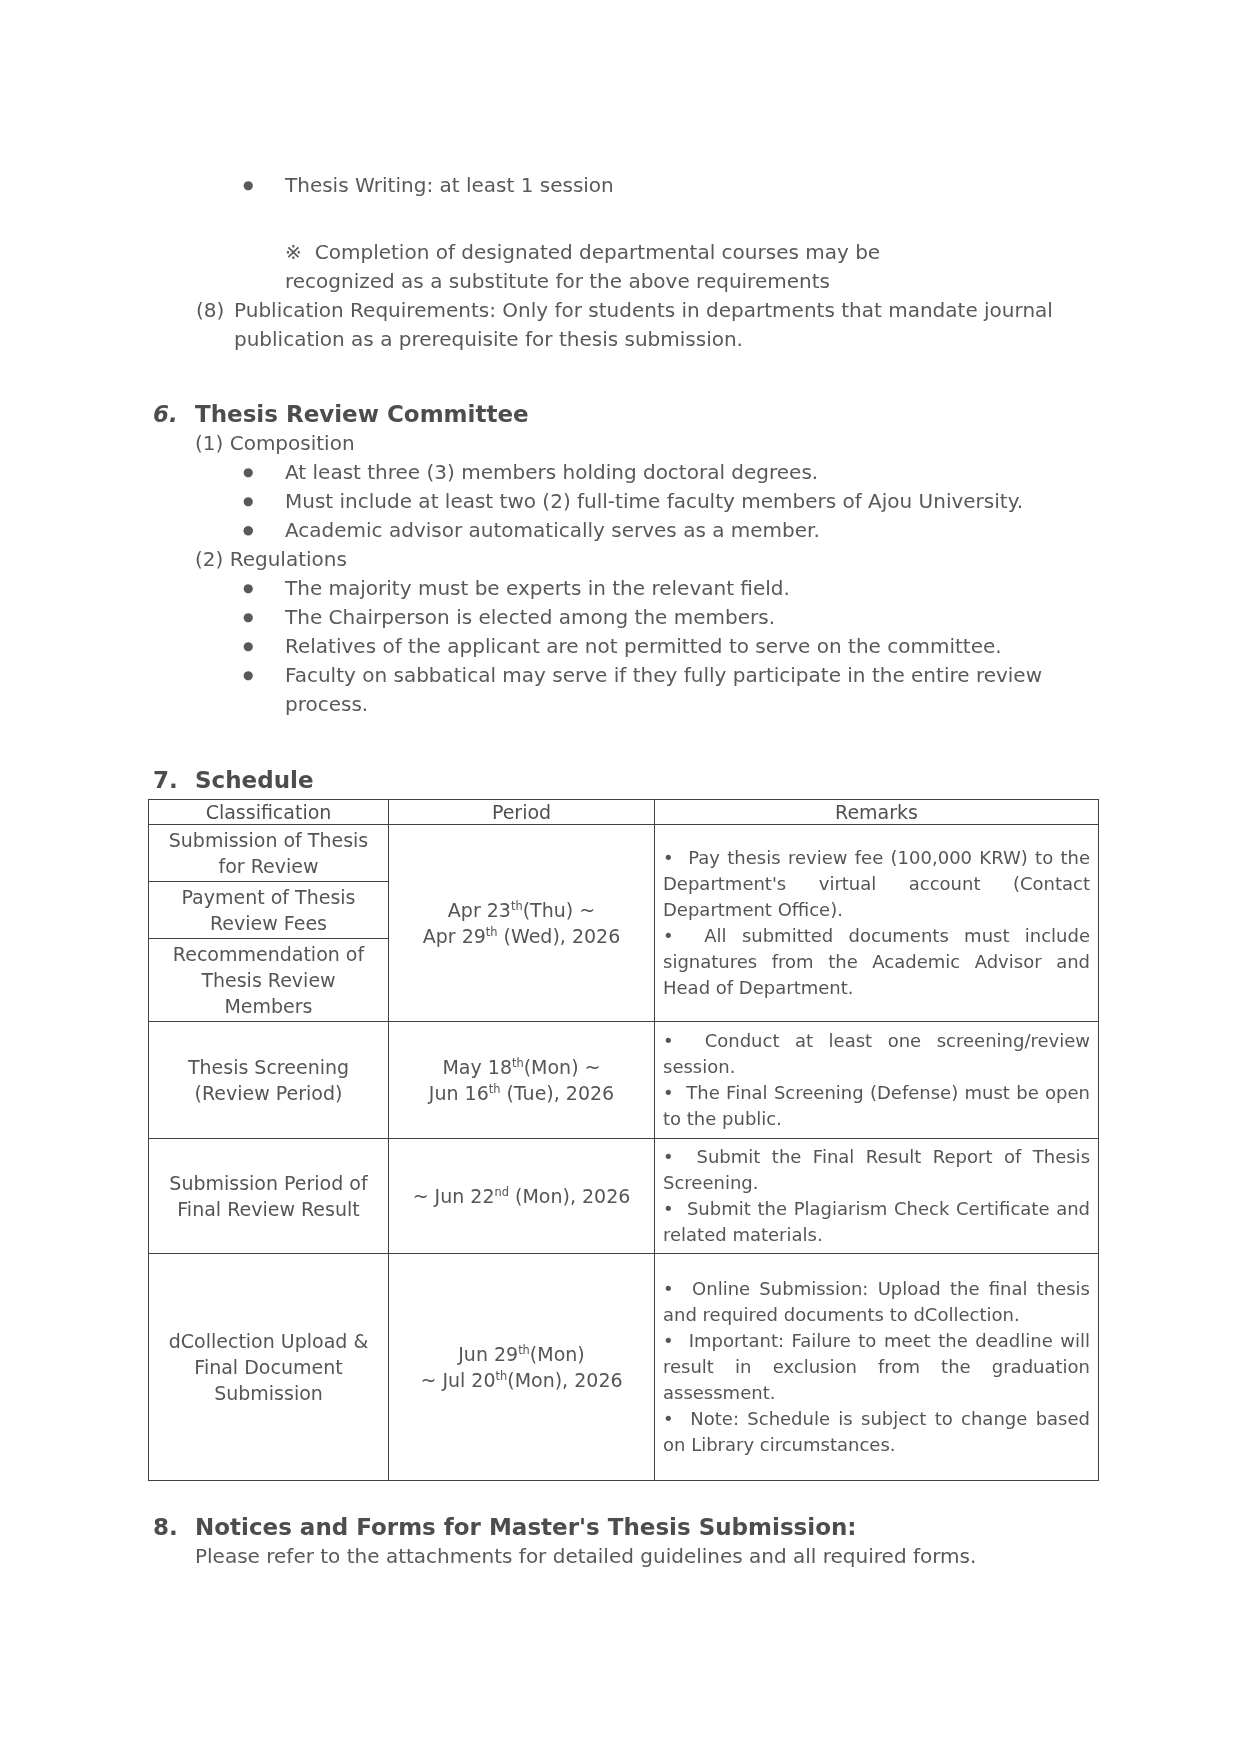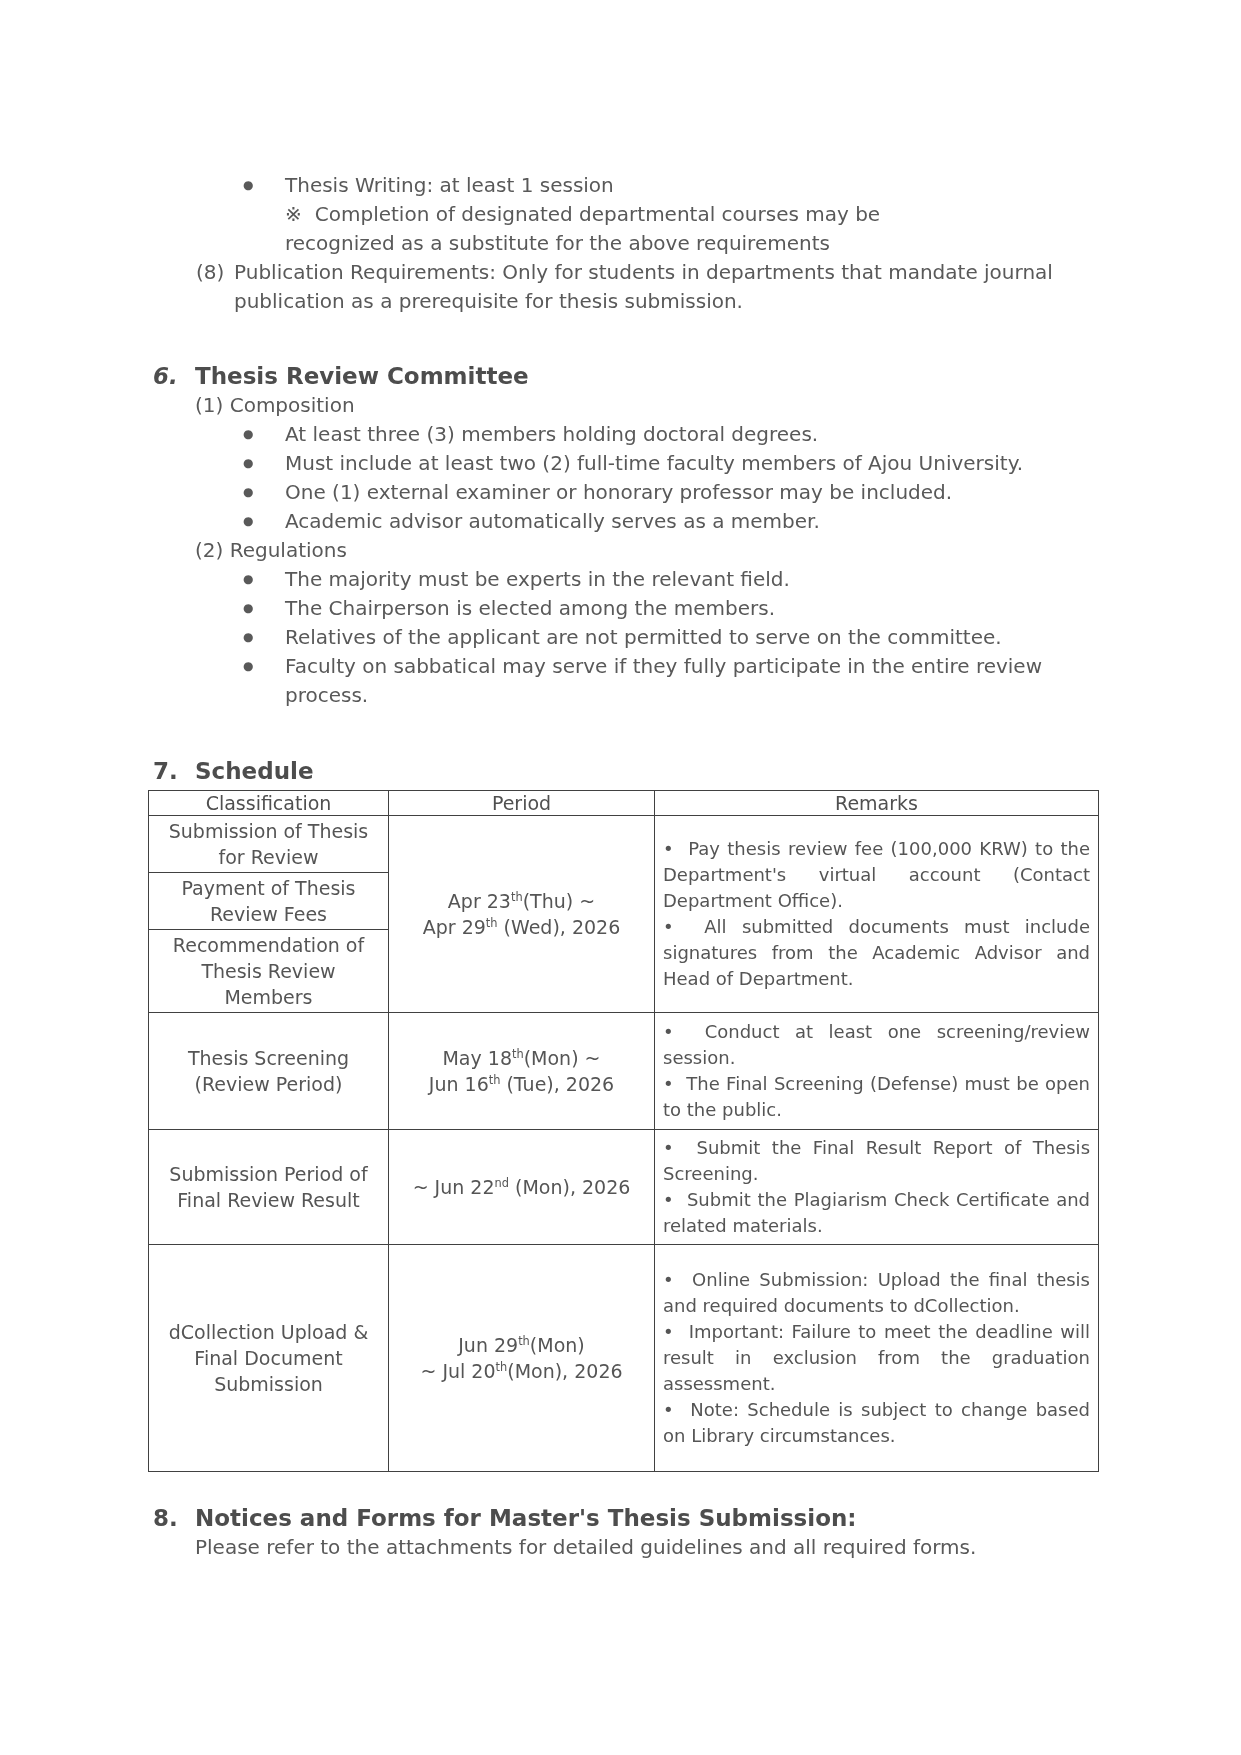--- a/index.html
+++ b/index.html
@@ -12,21 +12,21 @@
     overflow:hidden;
     color:#595959;
     font-size:20px;
     line-height:29px;
   }
   .content { padding:171px 120px 0 135px; }
 
   
   .li { position:relative; padding-left:150px; }
   .dot { position:absolute; left:108px; top:0; font-size:12px; line-height:29px; color:#595959; }
-  .note { padding-left:150px; max-width:810px; }
+  .note { padding-left:150px; max-width:810px;margin-top:38px; }
   .note-marker { margin-right:13px; }
   .hang { position:relative; padding-left:99px; }
   .hang-marker { position:absolute; left:61px; top:0; }
   .sublabel { padding-left:60px; }
   .indent60 { padding-left:60px; }
 
   
   .heading { padding-left:18px; font-weight:bold; color:#4d4d4d; font-size:23px; line-height:29px; }
   .heading .num { display:inline-block; width:42px; }
   .num-italic { font-style:italic; }
@@ -87,21 +87,20 @@
     <div class="li">
       <span class="dot">●</span>
       <span>At least three (3) members holding doctoral degrees.</span>
     </div>
     <div class="li">
       <span class="dot">●</span>
       <span>Must include at least two (2) full-time faculty members of Ajou University.</span>
     </div>
     <div class="li">
       <span class="dot">●</span>
-      <span>One (1) external examiner or honorary professor may be included.</span>
     </div>
     <div class="li">
       <span class="dot">●</span>
       <span>Academic advisor automatically serves as a member.</span>
     </div>
 
     <div class="sublabel">(2) Regulations</div>
 
     <div class="li">
       <span class="dot">●</span>

